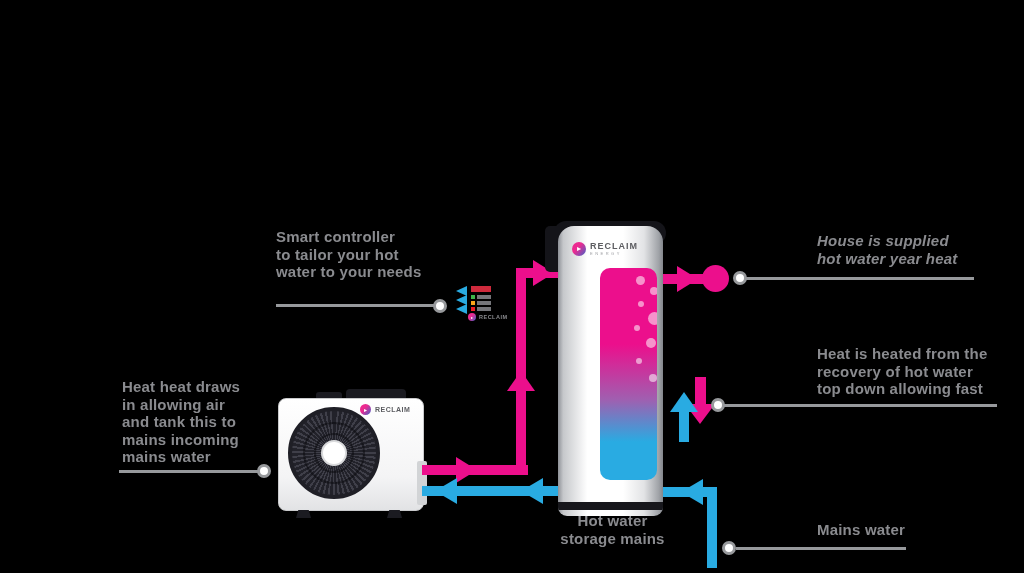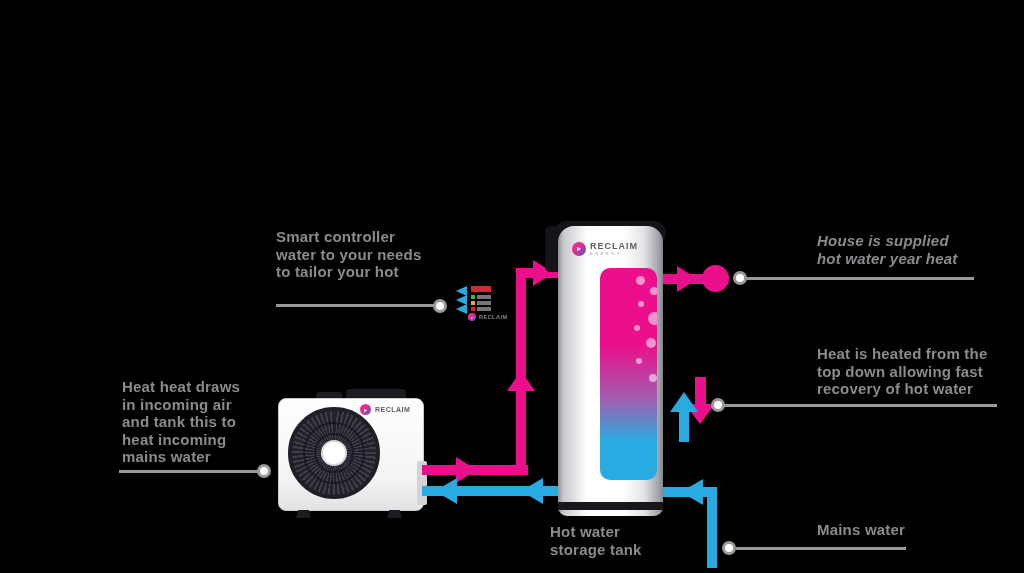--- a/index.html
+++ b/index.html
@@ -132,55 +132,55 @@
   <div class="ctl-bar" style="left:477px;top:295px;width:14px;height:4px;"></div>
   <div class="ctl-dot" style="left:471px;top:301px;background:#F9A51A;"></div>
   <div class="ctl-bar" style="left:477px;top:301px;width:14px;height:4px;"></div>
   <div class="ctl-dot" style="left:471px;top:307px;background:#ED1C24;"></div>
   <div class="ctl-bar" style="left:477px;top:307px;width:14px;height:4px;"></div>
   <div class="logo-dot abs" style="left:468px;top:313px;width:8px;height:8px;font-size:4px;">▸</div>
   <div class="tiny-logo-text" style="left:479px;top:314px;">RECLAIM</div>
 
   <div class="callout-text" style="left:276px;top:228px;">
     <div>Smart controller</div>
+    <div>to tailor your hot</div>
     <div>water to your needs</div>
-    <div>to tailor your hot</div>
   </div>
   <div class="callout-line" style="left:276px;top:304px;width:160px;"></div>
   <div class="callout-dot" style="left:433px;top:299px;"></div>
 
   <div class="callout-text" style="left:122px;top:378px;">
     <div>Heat heat draws</div>
-    <div>in incoming air</div>
+    <div>in allowing air</div>
     <div>and tank this to</div>
-    <div>heat incoming</div>
+    <div>mains incoming</div>
     <div>mains water</div>
   </div>
   <div class="callout-line" style="left:119px;top:470px;width:141px;"></div>
   <div class="callout-dot" style="left:257px;top:464px;"></div>
 
   <div class="callout-text" style="left:817px;top:232px;font-style:italic;">
     <div>House is supplied</div>
     <div>hot water year heat</div>
   </div>
   <div class="callout-line" style="left:745px;top:277px;width:229px;"></div>
   <div class="callout-dot" style="left:733px;top:271px;"></div>
 
   <div class="callout-text" style="left:817px;top:345px;">
     <div>Heat is heated from the</div>
+    <div>recovery of hot water</div>
     <div>top down allowing fast</div>
-    <div>recovery of hot water</div>
   </div>
   <div class="callout-line" style="left:724px;top:404px;width:273px;"></div>
   <div class="callout-dot" style="left:711px;top:398px;"></div>
 
   <div class="callout-text" style="left:817px;top:521px;">
     <div>Mains water</div>
   </div>
   <div class="callout-line" style="left:736px;top:547px;width:170px;"></div>
   <div class="callout-dot" style="left:722px;top:541px;"></div>
 
-  <div class="callout-text" style="left:550px;top:523px;width:125px;text-align:left;">
+  <div class="callout-text" style="left:550px;top:512px;width:125px;text-align:center;">
     <div>Hot water</div>
-    <div>storage tank</div>
+    <div>storage mains</div>
   </div>
 
 </div>
 
 </body></html>

